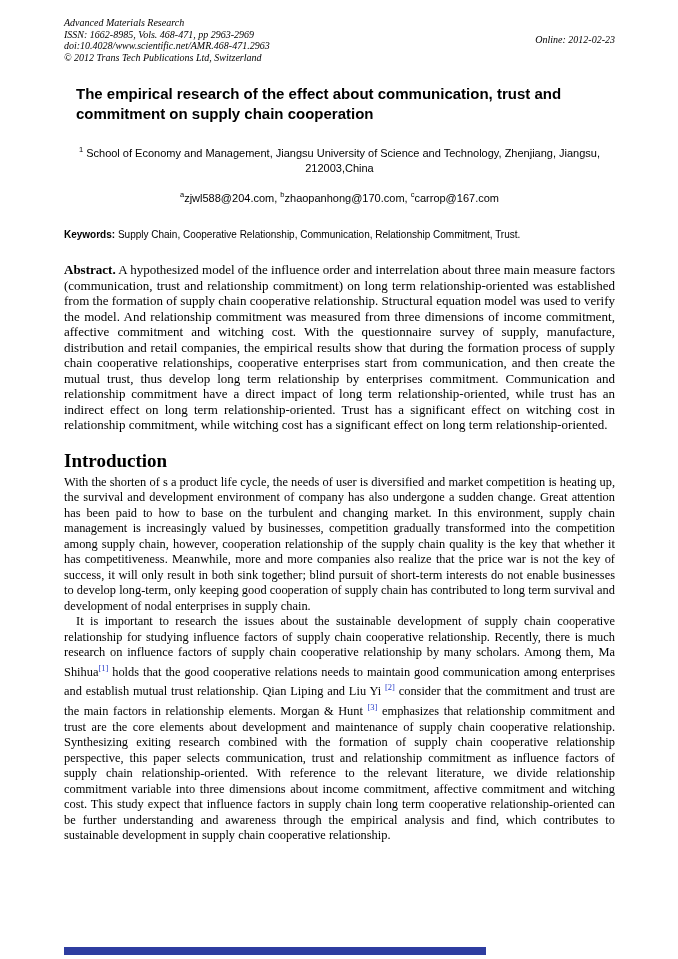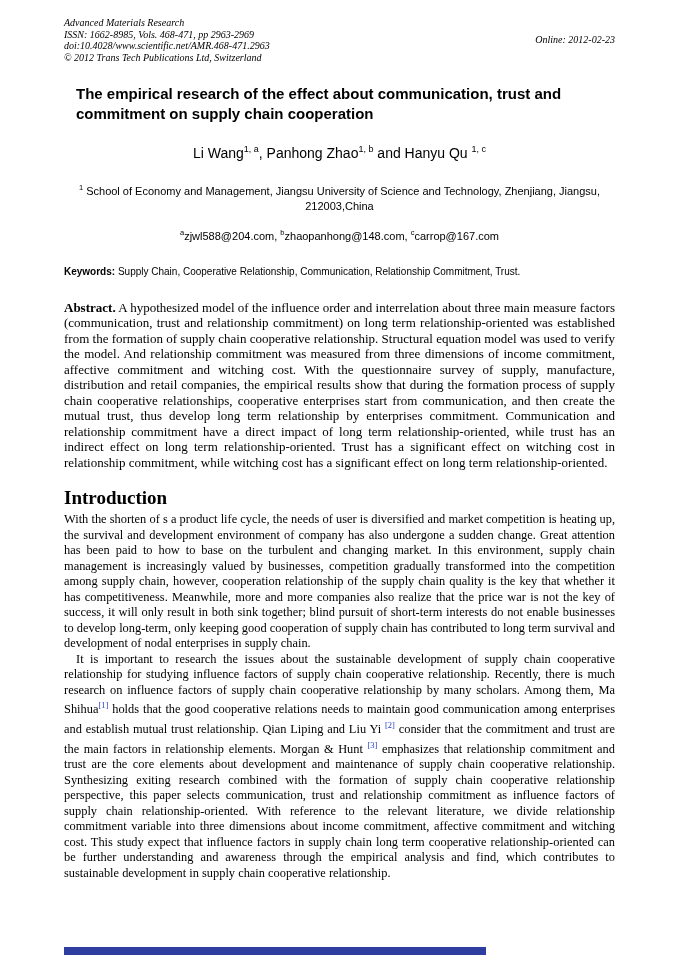--- a/index.html
+++ b/index.html
@@ -122,30 +122,27 @@
       <div>Advanced Materials Research</div>
       <div>ISSN: 1662-8985, Vols. 468-471, pp 2963-2969</div>
       <div>doi:10.4028/www.scientific.net/AMR.468-471.2963</div>
       <div>© 2012 Trans Tech Publications Ltd, Switzerland</div>
     </div>
     <div>Online: 2012-02-23</div>
   </div>
 
   <h1 class="title">The empirical research of the effect about communication, trust and commitment on supply chain cooperation</h1>
 
-  <div class="authors">
-    <span>Li Wang</span><span class="sup">1, a</span><span>, </span><span>Panhong Zhao</span><span class="sup">1, b</span><span> and </span><span>Hanyu Qu </span><span class="sup">1, c</span>
-  </div>
 
   <div class="affiliation">
     <span class="sup">1</span><span> School of Economy and Management, Jiangsu University of Science and Technology, Zhenjiang, Jiangsu, 212003,China</span>
   </div>
 
   <div class="emails">
-    <span class="sup">a</span><span>zjwl588@204.com</span><span>, </span><span class="sup">b</span><span>zhaopanhong@148.com</span><span>, </span><span class="sup">c</span><span>carrop@167.com</span>
+    <span class="sup">a</span><span>zjwl588@204.com</span><span>, </span><span class="sup">b</span><span>zhaopanhong@170.com</span><span>, </span><span class="sup">c</span><span>carrop@167.com</span>
   </div>
 
   <div class="keywords">
     <span class="label">Keywords:</span><span> Supply Chain, Cooperative Relationship, Communication, Relationship Commitment, Trust.</span>
   </div>
 
   <div class="abstract">
     <span class="label">Abstract.</span><span> A hypothesized model of the influence order and interrelation about three main measure factors (communication, trust and relationship commitment) on long term relationship-oriented was established from the formation of supply chain cooperative relationship. Structural equation model was used to verify the model. And relationship commitment was measured from three dimensions of income commitment, affective commitment and witching cost. With the questionnaire survey of supply, manufacture, distribution and retail companies, the empirical results show that during the formation process of supply chain cooperative relationships, cooperative enterprises start from communication, and then create the mutual trust, thus develop long term relationship by enterprises commitment. Communication and relationship commitment have a direct impact of long term relationship-oriented, while trust has an indirect effect on long term relationship-oriented. Trust has a significant effect on witching cost in relationship commitment, while witching cost has a significant effect on long term relationship-oriented.</span>
   </div>
 

